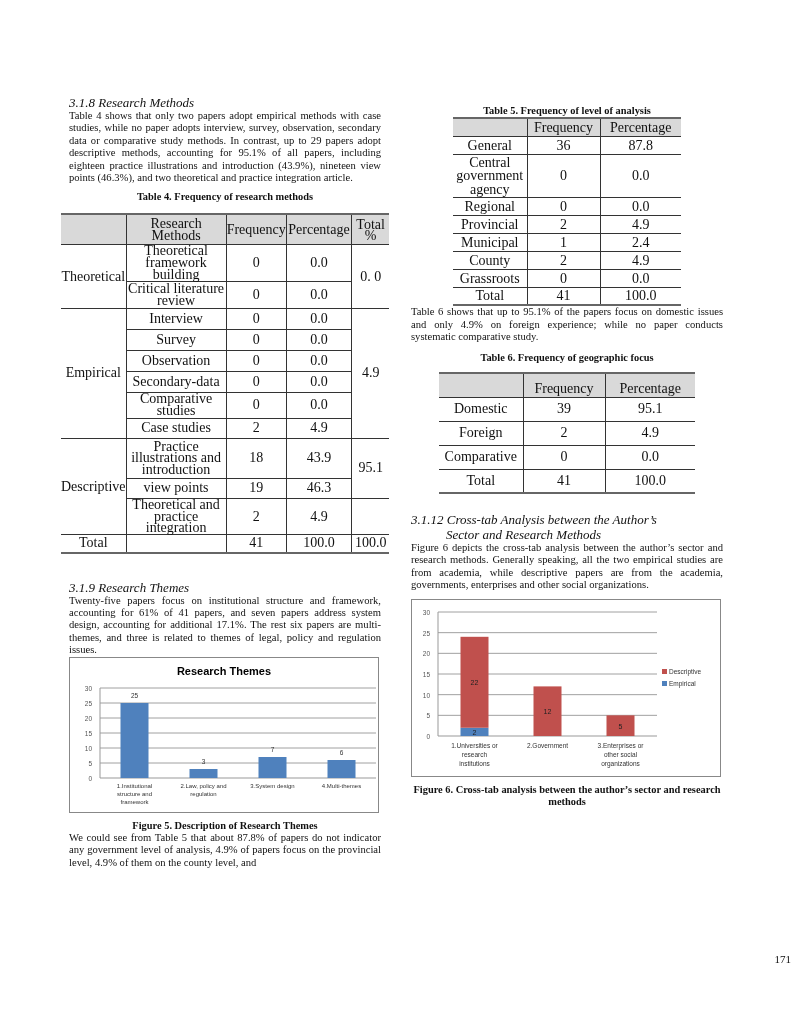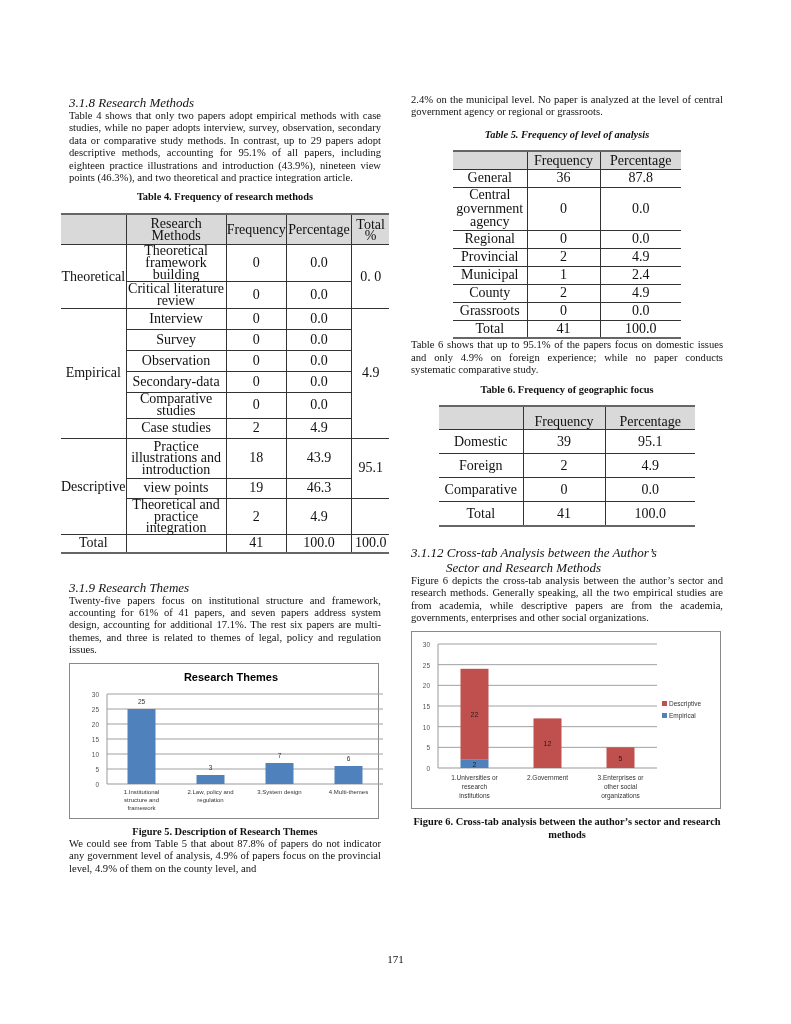--- a/index.html
+++ b/index.html
@@ -23,21 +23,21 @@
   .t5 td { border-bottom: 1px solid #333; height: 18px; }
   .t5 .vl { border-left: 1px solid #333; }
   .t5 tr.total td { border-bottom: 2px solid #666; }
   .t6 { width: 256px; margin-left: 28px; }
   .t6 th { background: #d9d9d9; border-top: 2px solid #666; height: 24px; }
   .t6 td { border-top: 1px solid #333; height: 24px; }
   .t6 .vl { border-left: 1px solid #333; }
   .t6 tr.total td { border-bottom: 2px solid #666; }
   .chart-box { border: 1px solid #888; background: #fff; position: relative; }
   .chart-svg text { font-family: "Liberation Sans", sans-serif; }
-  .pagenum { position: absolute; left: 0; width: 791px; top: 953px; text-align: center; font-size: 11px; }
+  .pagenum { position: absolute; left: 0; width: 791px; top: 953px; text-align: right; font-size: 11px; }
 </style>
 </head>
 <body>
 
 <div class="col col-left">
   <h3>3.1.8 Research Methods</h3>
   <p class="body">Table 4 shows that only two papers adopt empirical methods with case studies, while no paper adopts interview, survey, observation, secondary data or comparative study methods. In contrast, up to 29 papers adopt descriptive methods, accounting for 95.1% of all papers, including eighteen practice illustrations and introduction (43.9%), nineteen view points (46.3%), and two theoretical and practice integration article.</p>
   <div class="caption" style="margin-top:7px;margin-bottom:9px;">Table 4. Frequency of research methods</div>
 
   <table class="t4">
@@ -124,21 +124,21 @@
       <td class="vl">41</td>
       <td class="vl">100.0</td>
       <td class="vl">100.0</td>
     </tr>
   </tbody>
     </table>
 
   <h3 style="margin-top:26px">3.1.9 Research Themes</h3>
   <p class="body">Twenty-five papers focus on institutional structure and framework, accounting for 61% of 41 papers, and seven papers address system design, accounting for additional 17.1%. The rest six papers are multi-themes, and three is related to themes of legal, policy and regulation issues.</p>
 
-  <div class="chart-box" style="width:310px;height:156px;margin-top:6px;padding-left:7px;">
+  <div class="chart-box" style="width:310px;height:156px;margin-top:0;">
     <svg class="chart-svg" id="chart1" width="308" height="154">
         <text x="154" y="17" font-size="11" font-weight="bold" text-anchor="middle" fill="#000">Research Themes</text>
         <text x="22" y="123" font-size="6.5" text-anchor="end" fill="#555">0</text>
         <line x1="30" x2="306" y1="105" y2="105" stroke="#a0a0a0" stroke-width="1"></line>
         <text x="22" y="108" font-size="6.5" text-anchor="end" fill="#555">5</text>
         <line x1="30" x2="306" y1="90" y2="90" stroke="#a0a0a0" stroke-width="1"></line>
         <text x="22" y="93" font-size="6.5" text-anchor="end" fill="#555">10</text>
         <line x1="30" x2="306" y1="75" y2="75" stroke="#a0a0a0" stroke-width="1"></line>
         <text x="22" y="78" font-size="6.5" text-anchor="end" fill="#555">15</text>
         <line x1="30" x2="306" y1="60" y2="60" stroke="#a0a0a0" stroke-width="1"></line>
@@ -165,22 +165,21 @@
         <text x="271.5" y="97" font-size="6.5" text-anchor="middle" fill="#333">6</text>
         <text x="271.5" y="130" font-size="6" text-anchor="middle" fill="#333">4.Multi-themes</text>
       </svg>
   </div>
   <div class="caption" style="margin-top:7px">Figure 5. Description of Research Themes</div>
 
   <p class="body">We could see from Table 5 that about 87.8% of papers do not indicator any government level of analysis, 4.9% of papers focus on the provincial level, 4.9% of them on the county level, and</p>
 </div>
 
 <div class="col col-right">
-  <p class="body" style="margin-top:-1px">2.4% on the municipal level. No paper is analyzed at the level of central government agency or regional or grassroots.</p>
-  <div class="caption" style="margin-top:10px;margin-bottom:9px;font-style:italic;">Table 5. Frequency of level of analysis</div>
+  <div class="caption" style="margin-top:10px;">Table 5. Frequency of level of analysis</div>
 
   <table class="t5">
     <colgroup>
         <col style="width:74px">
         <col style="width:73px">
         <col style="width:81px">
       </colgroup>
     <tbody>
         <tr>
       <th></th>

